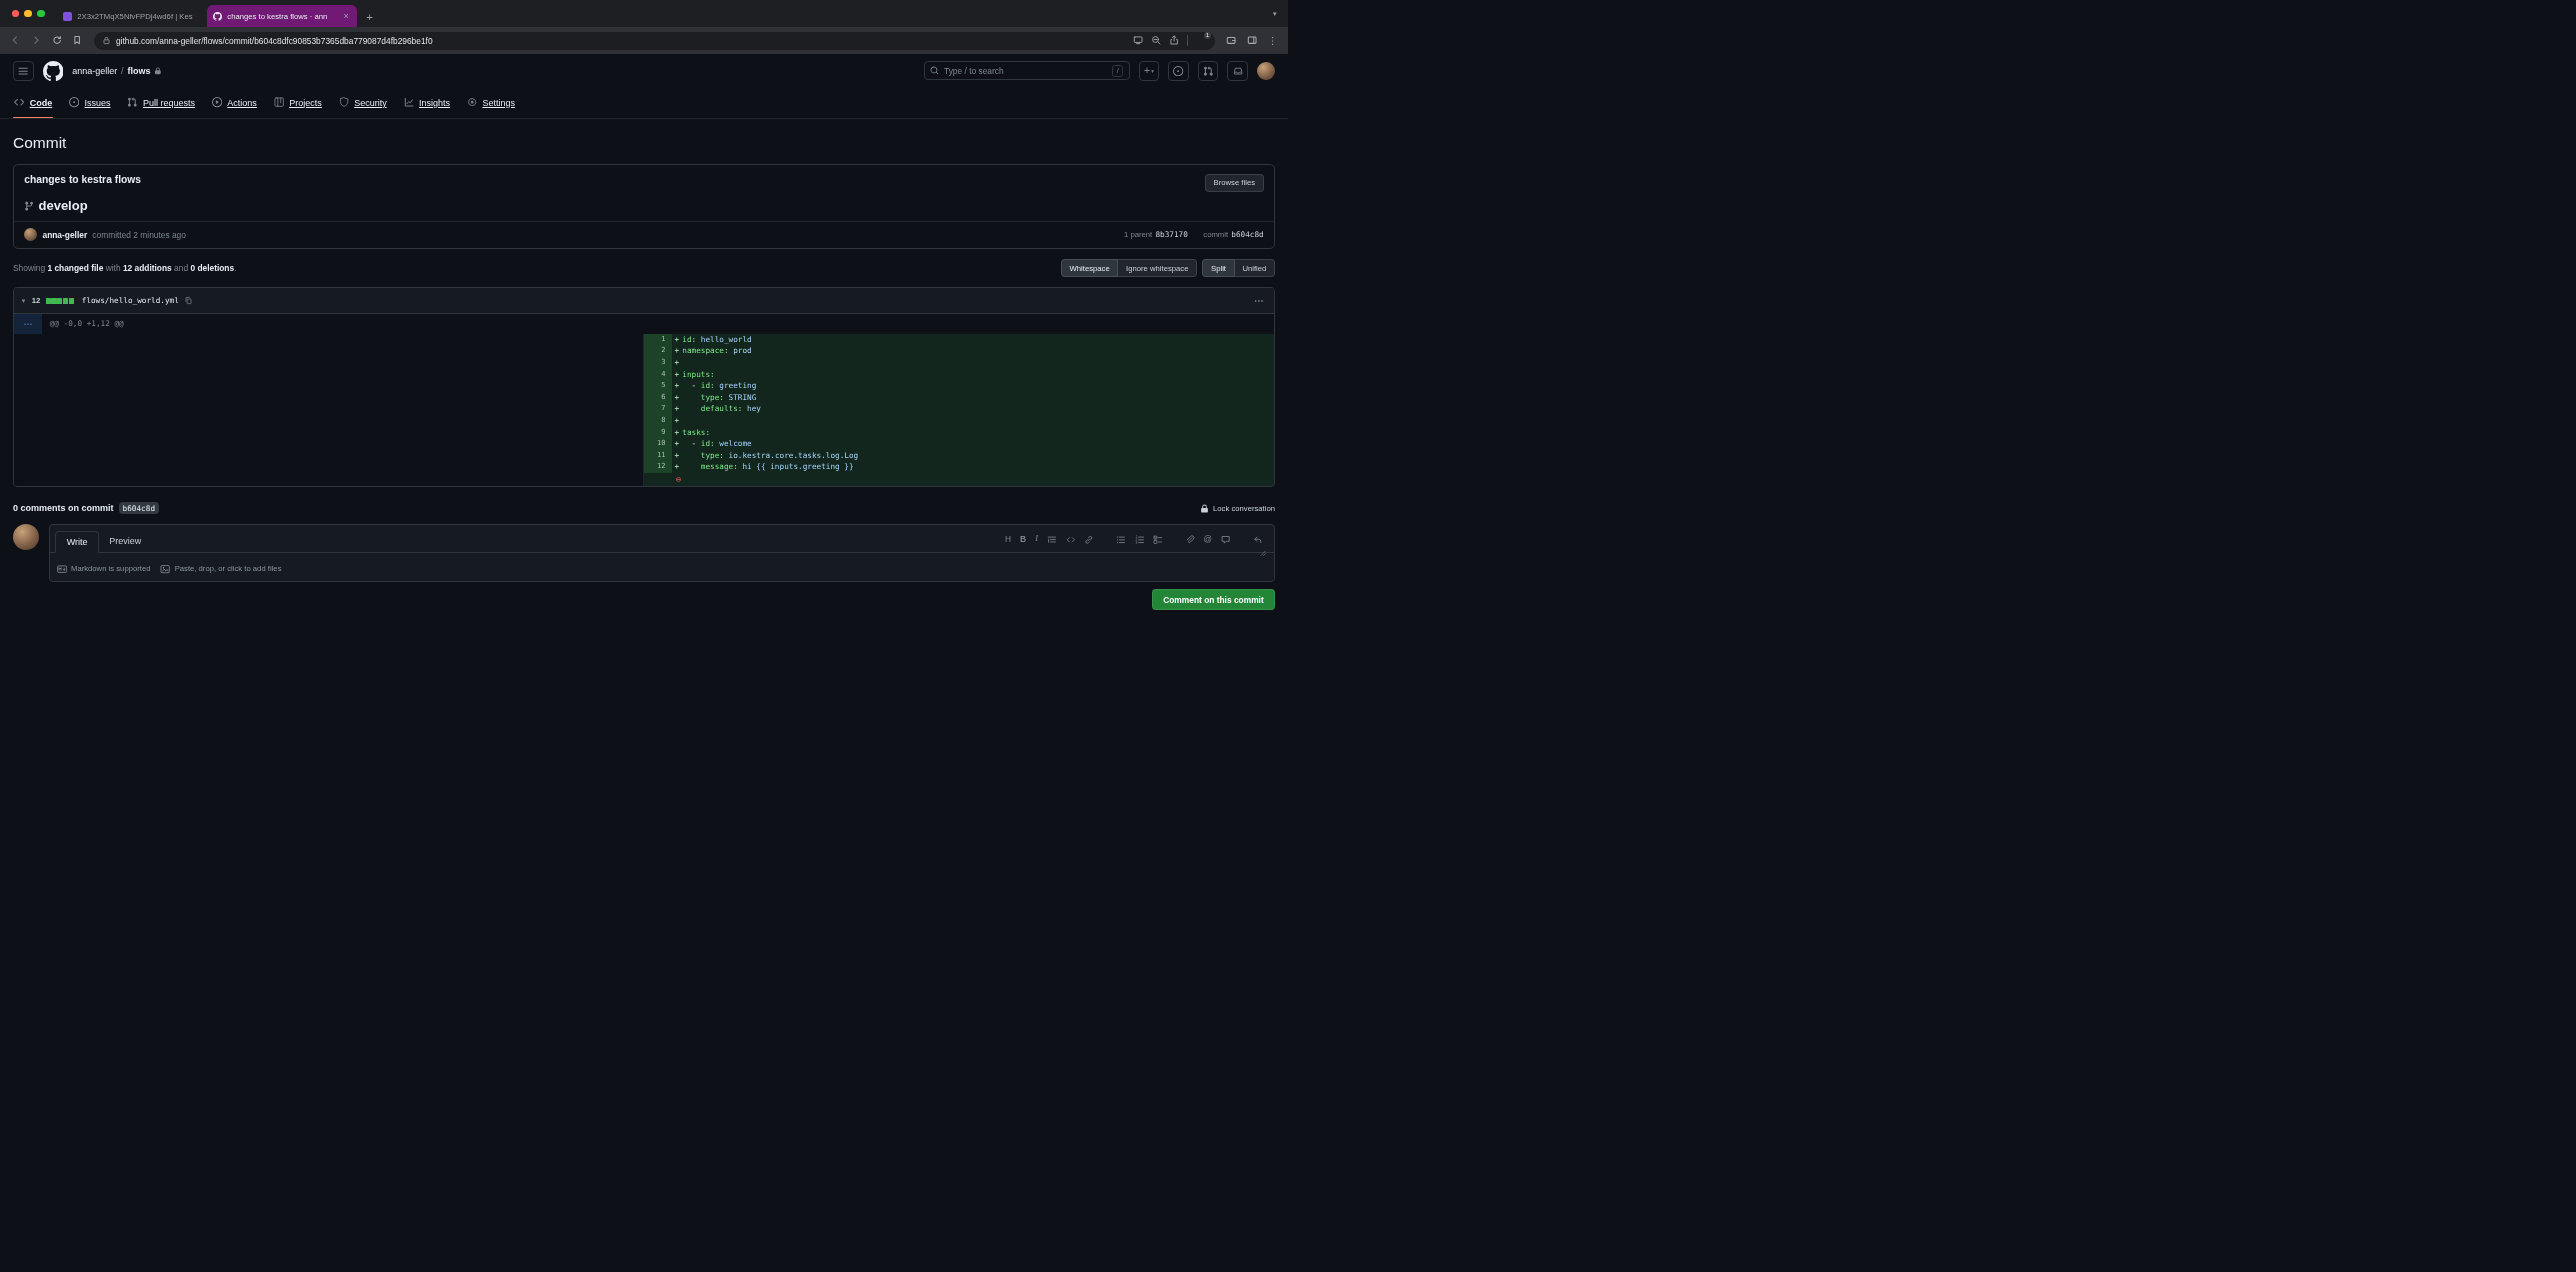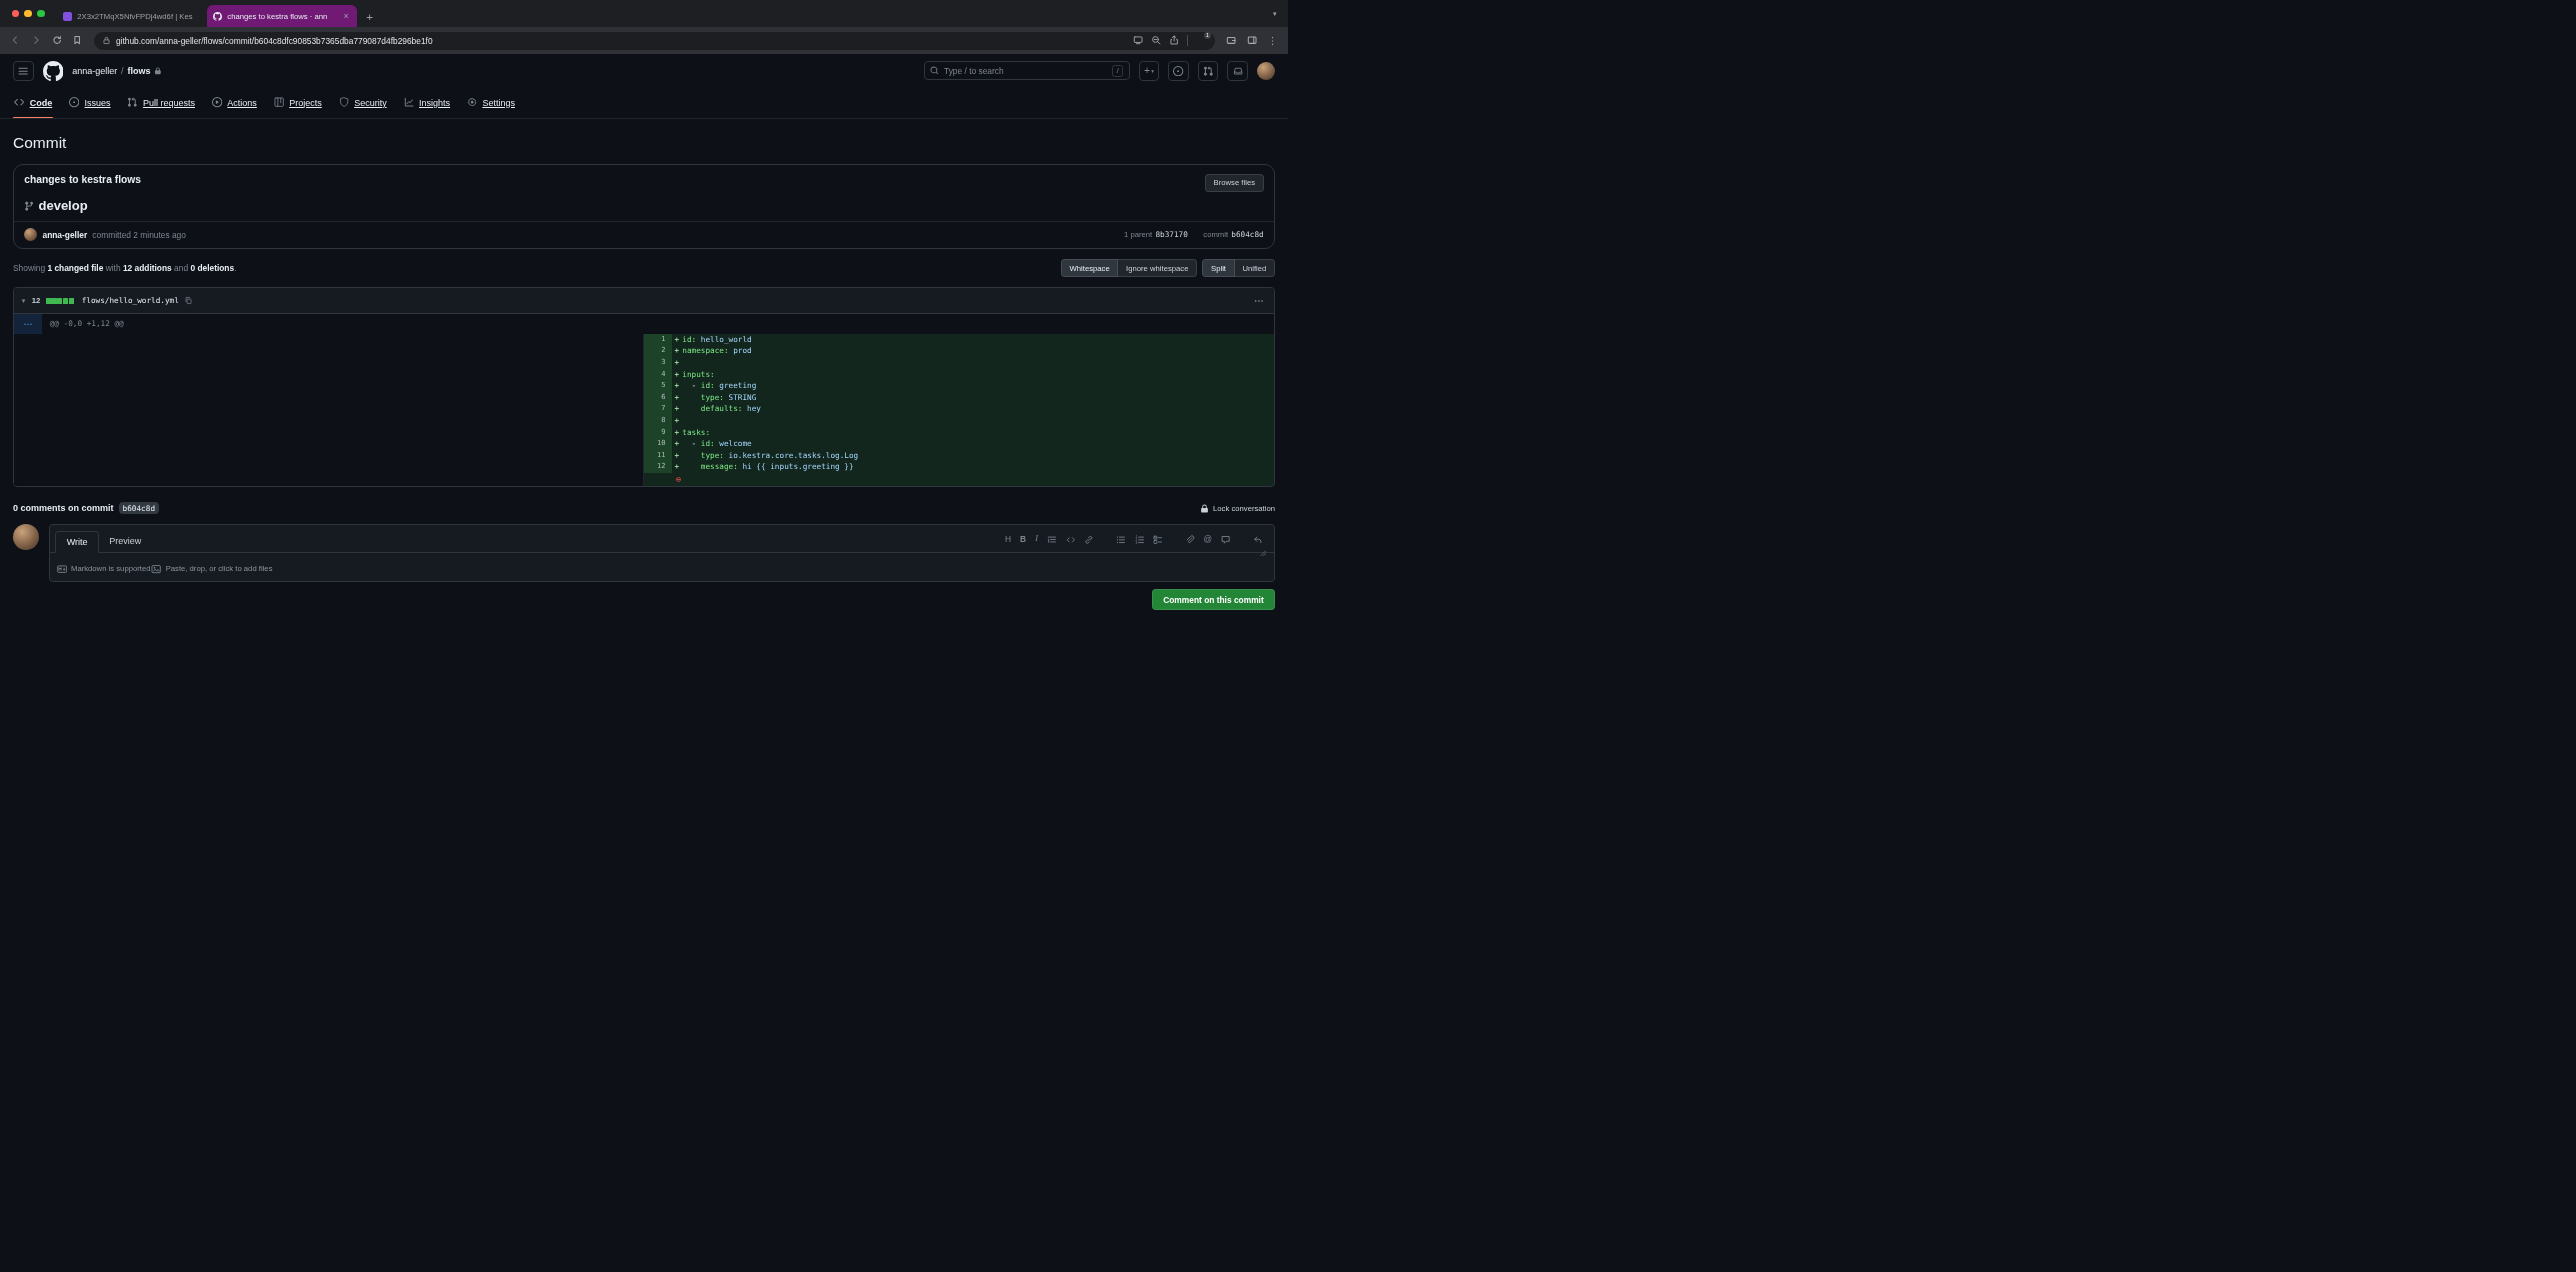--- a/index.html
+++ b/index.html
@@ -69,21 +69,21 @@
   .gh-nav { display:flex; gap:3.9px; padding:0 7.7px; border-bottom:0.6px solid #21262d;text-decoration:underline; }
   .nav-item { display:flex; align-items:center; gap:5.2px; padding:0 6.5px; height:30px; font-size:9px; color:#e6edf3; position:relative; cursor:default; }
   .nav-item svg { fill:#7d8590; stroke-linecap:round; }
   .nav-item.active .nav-label { font-weight:600; }
   .nav-item.active::after { content:""; position:absolute; left:5.2px; right:5.2px; bottom:-0.6px; height:1.3px; background:#f78166; border-radius:1.9px; }
 
   
   main { padding:0 13px 15.5px; }
   .page-title { font-size:15.5px; font-weight:500; margin:15.5px 0 11.6px; }
 
-  .commit-card { border:0.6px solid #30363d; border-radius:10px; }
+  .commit-card { border:0.6px solid #30363d; border-radius:5px; }
   .commit-top { padding:9px 10.3px 7.7px; }
   .commit-title-row { display:flex; align-items:flex-start; justify-content:space-between; gap:10.3px; }
   .commit-msg { font-size:10.3px; font-weight:600; }
   .btn { background:#21262d; border:0.6px solid rgba(240,246,252,0.12); color:#c9d1d9; font-size:7.7px; font-weight:500; padding:0 7.7px; height:18px; border-radius:3.9px; display:inline-flex; align-items:center; font-family:inherit; }
   .btn.sel { background:#30363d; color:#e6edf3; }
   .commit-branch { margin-top:6.5px; display:flex; align-items:center; gap:3.9px; font-size:13px; font-weight:700; color:#e6edf3; }
   .commit-branch svg { fill:#7d8590; }
   .commit-meta { border-top:0.6px solid #21262d; padding:6.5px 10.3px; display:flex; align-items:center; gap:5.2px; font-size:8.4px; color:#7d8590; }
   .author-name { color:#e6edf3; font-weight:600; }
   .meta-right { margin-left:auto; display:flex; align-items:center; gap:15.5px; font-size:7.7px; }
@@ -137,21 +137,21 @@
   .mi { font-size:8.4px; line-height:1; color:#7d8590; }
   .mi.b { font-weight:700; }
   .mi.i { font-style:italic; font-family:"Liberation Serif", serif; }
   .md-toolbar svg { stroke:#7d8590; fill:none; stroke-width:1.4; stroke-linecap:round; stroke-linejoin:round; }
   .md-toolbar .gap { width:3.9px; }
   .comp-body { padding:5.2px; position:relative; }
   .comp-body textarea { width:100%; height:59px; background:#0d1117; border:0.6px solid #30363d; border-radius:3.9px; color:#e6edf3; font-family:"Liberation Sans", sans-serif; font-size:8.4px; padding:5.2px 6.5px; resize:none; outline:none; display:block; }
   .comp-body textarea::placeholder { color:#7d8590; }
   .grip { position:absolute; right:7.7px; bottom:7.7px; }
   .grip svg { stroke:#6d7680; stroke-width:1.2; }
-  .comp-foot { display:flex; align-items:center; gap:1px; padding:0 6.5px 6.5px; font-size:7.7px; color:#8b949e; }
+  .comp-foot { display:flex; align-items:center; gap:10px; padding:0 6.5px 6.5px; font-size:7.7px; color:#8b949e; }
   .foot-item { display:flex; align-items:center; gap:3.9px; }
   .foot-item svg { stroke:#8b949e; fill:none; stroke-width:1.2; }
 
   .submit-row { display:flex; justify-content:flex-end; margin-top:7.7px; }
   .btn-primary { background:#238636; border:0.6px solid rgba(240,246,252,0.1); color:#ffffff; font-size:8.4px; font-weight:600; height:20.6px; padding:0 10.3px; border-radius:3.9px; display:inline-flex; align-items:center; font-family:inherit; }
 </style>
 </head>
 <body>
 
 <div class="tabbar">

